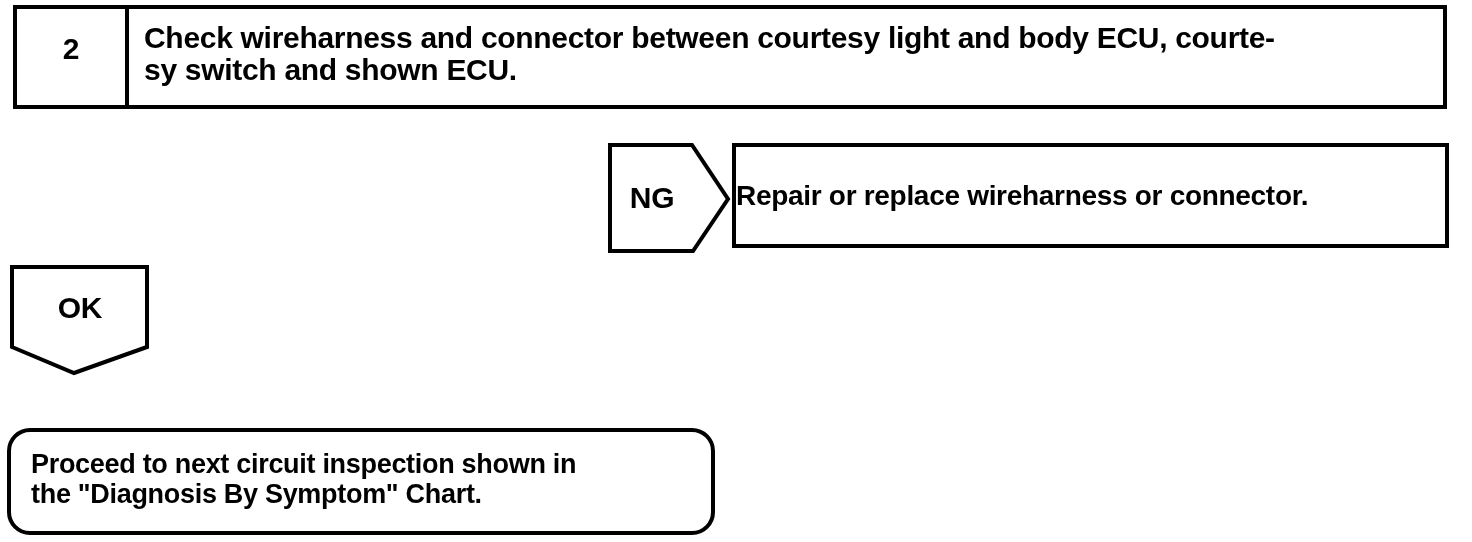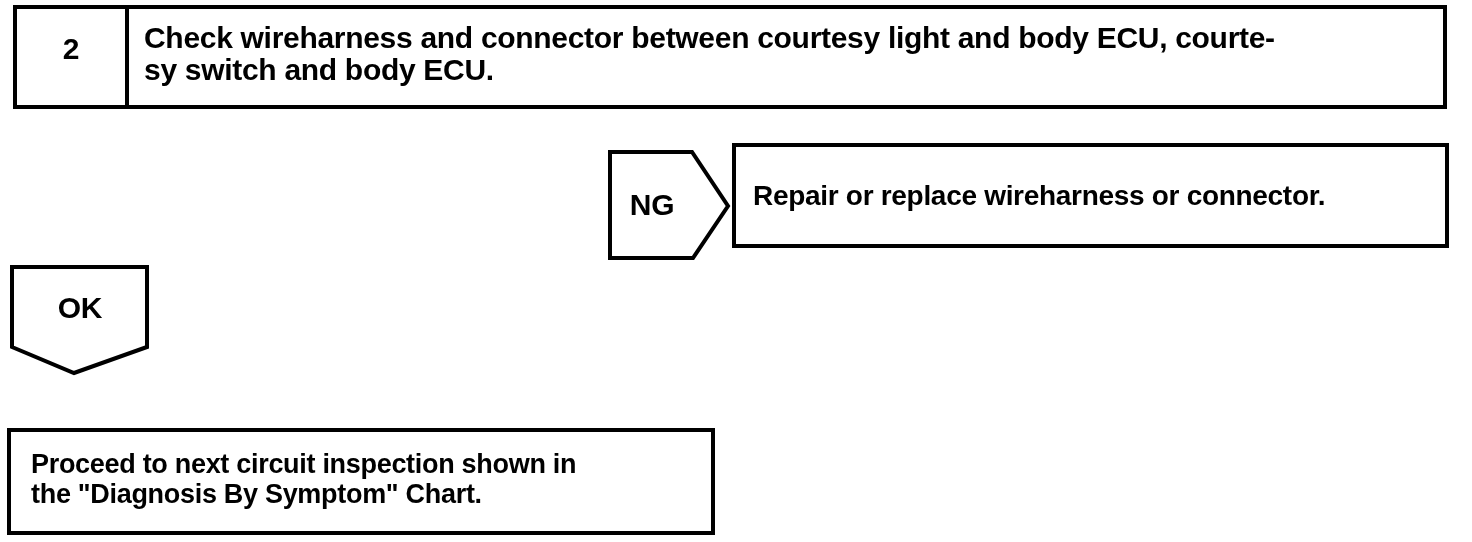--- a/index.html
+++ b/index.html
@@ -35,34 +35,33 @@
   }
   #step-text-cell {
     flex: 1;
     padding: 13px 10px 12px 15px;
     font-size: 30px;
     line-height: 32px;
     letter-spacing: -0.3px;
   }
   .line { display: block; white-space: nowrap; }
   
-  #ng-shape { left: 606px; top: 148px; width: 128px; height: 114px; }
+  #ng-shape { left: 606px; top: 141px; width: 128px; height: 114px; }
   #ng-shape svg { display: block; }
   #ng-label {
     position: absolute; left: 4px; top: 4px;
     width: 84px; height: 105px;
     display: flex; align-items: center; justify-content: center;
     font-size: 30px; letter-spacing: -0.3px;
   }
   
   #ng-result-box {
     left: 732px; top: 143px;
     width: 717px; height: 105px;
     display: flex; align-items: center;
-    padding-left: 17px;
     font-size: 28px;
     letter-spacing: -0.3px;
     white-space: nowrap;
   }
   
   #ok-shape { left: 8px; top: 263px; width: 146px; height: 116px; text-align: right; }
   #ok-shape svg { display: block; }
   #ok-label {
     position: absolute; left: 4px; top: 4px;
     width: 136px; height: 81px;
@@ -70,30 +69,31 @@
     font-size: 30px; letter-spacing: -0.3px;
   }
   
   #proceed-box {
     left: 7px; top: 428px;
     width: 708px; height: 107px;
     padding: 17px 0 0 20px;
     font-size: 27px;
     line-height: 30px;
     letter-spacing: -0.3px;
+    border-radius: 23px;
   }
 </style>
 </head>
 <body>
 
 <div id="step-box" class="abs box">
   <div id="step-number-cell">2</div>
   <div id="step-text-cell">
     <span class="line">Check wireharness and connector between courtesy light and body ECU, courte-</span>
-    <span class="line">sy switch and body ECU.</span>
+    <span class="line">sy switch and shown ECU.</span>
   </div>
 </div>
 
 <div id="ng-shape" class="abs">
   <svg width="128" height="114" viewBox="0 0 128 114">
     <polygon points="4,4 86,4 122,58 87,110 4,110" fill="#ffffff" stroke="#000000" stroke-width="4" stroke-linejoin="miter"></polygon>
   </svg>
   <div id="ng-label">NG</div>
 </div>
 

